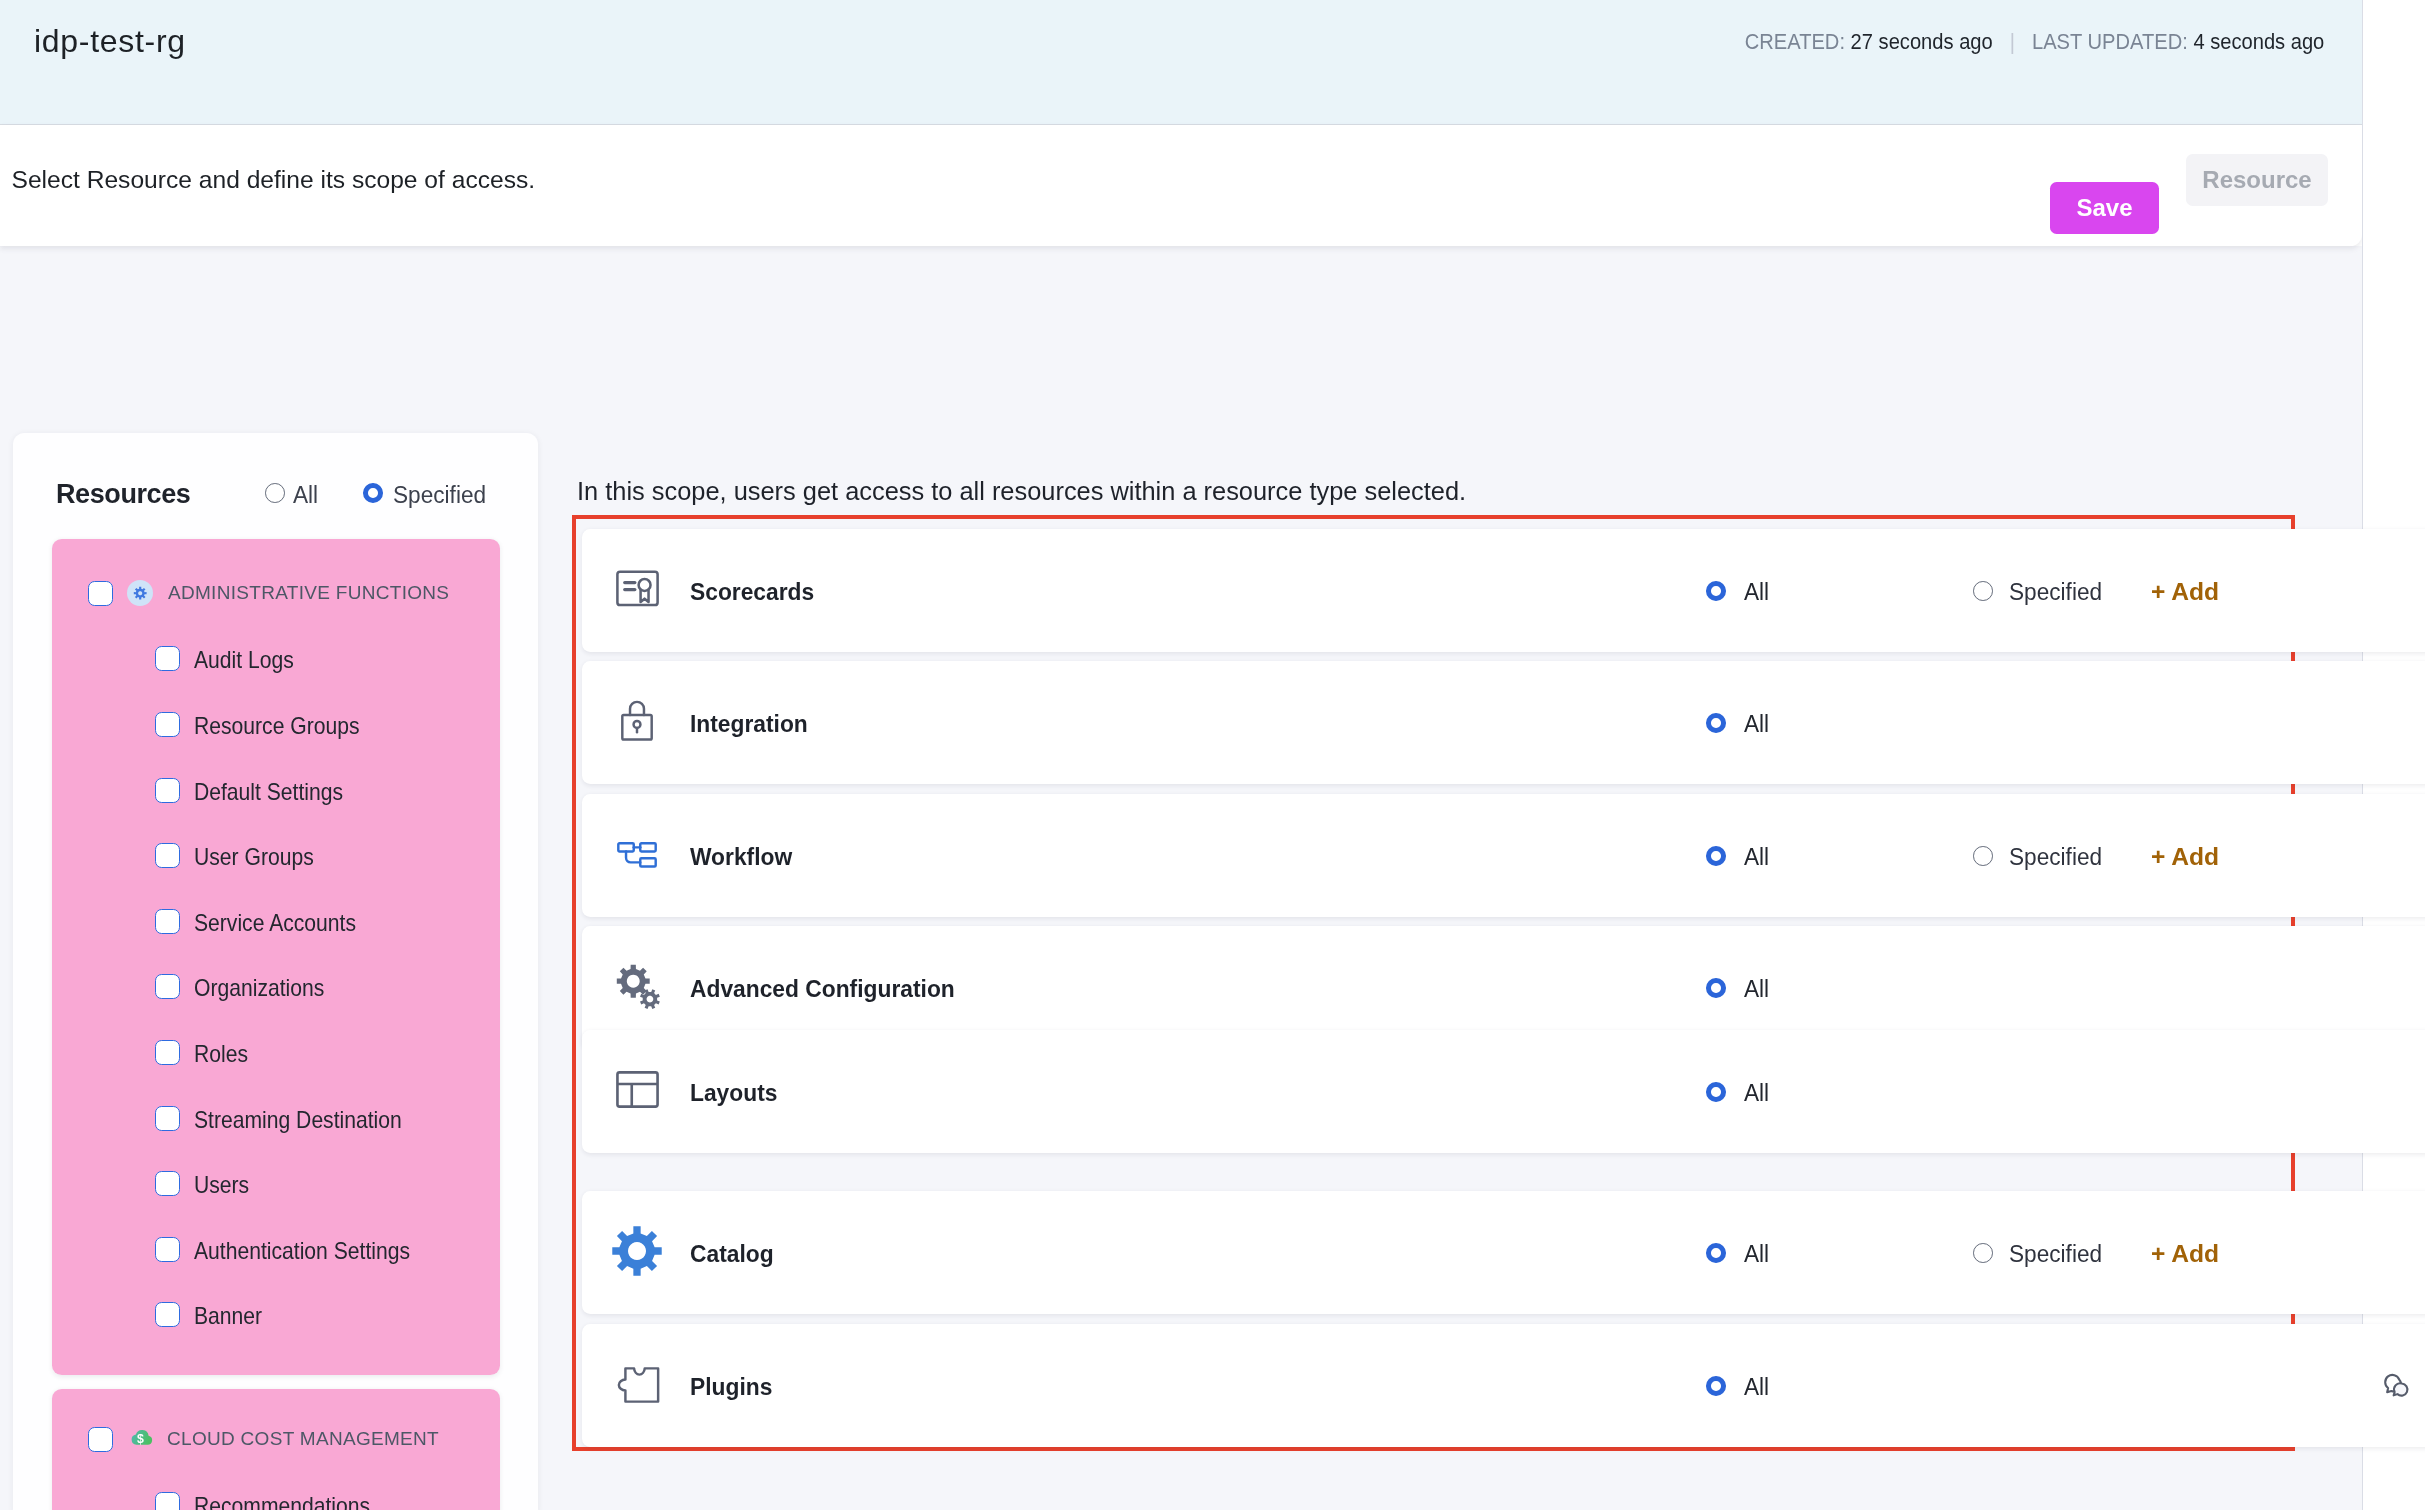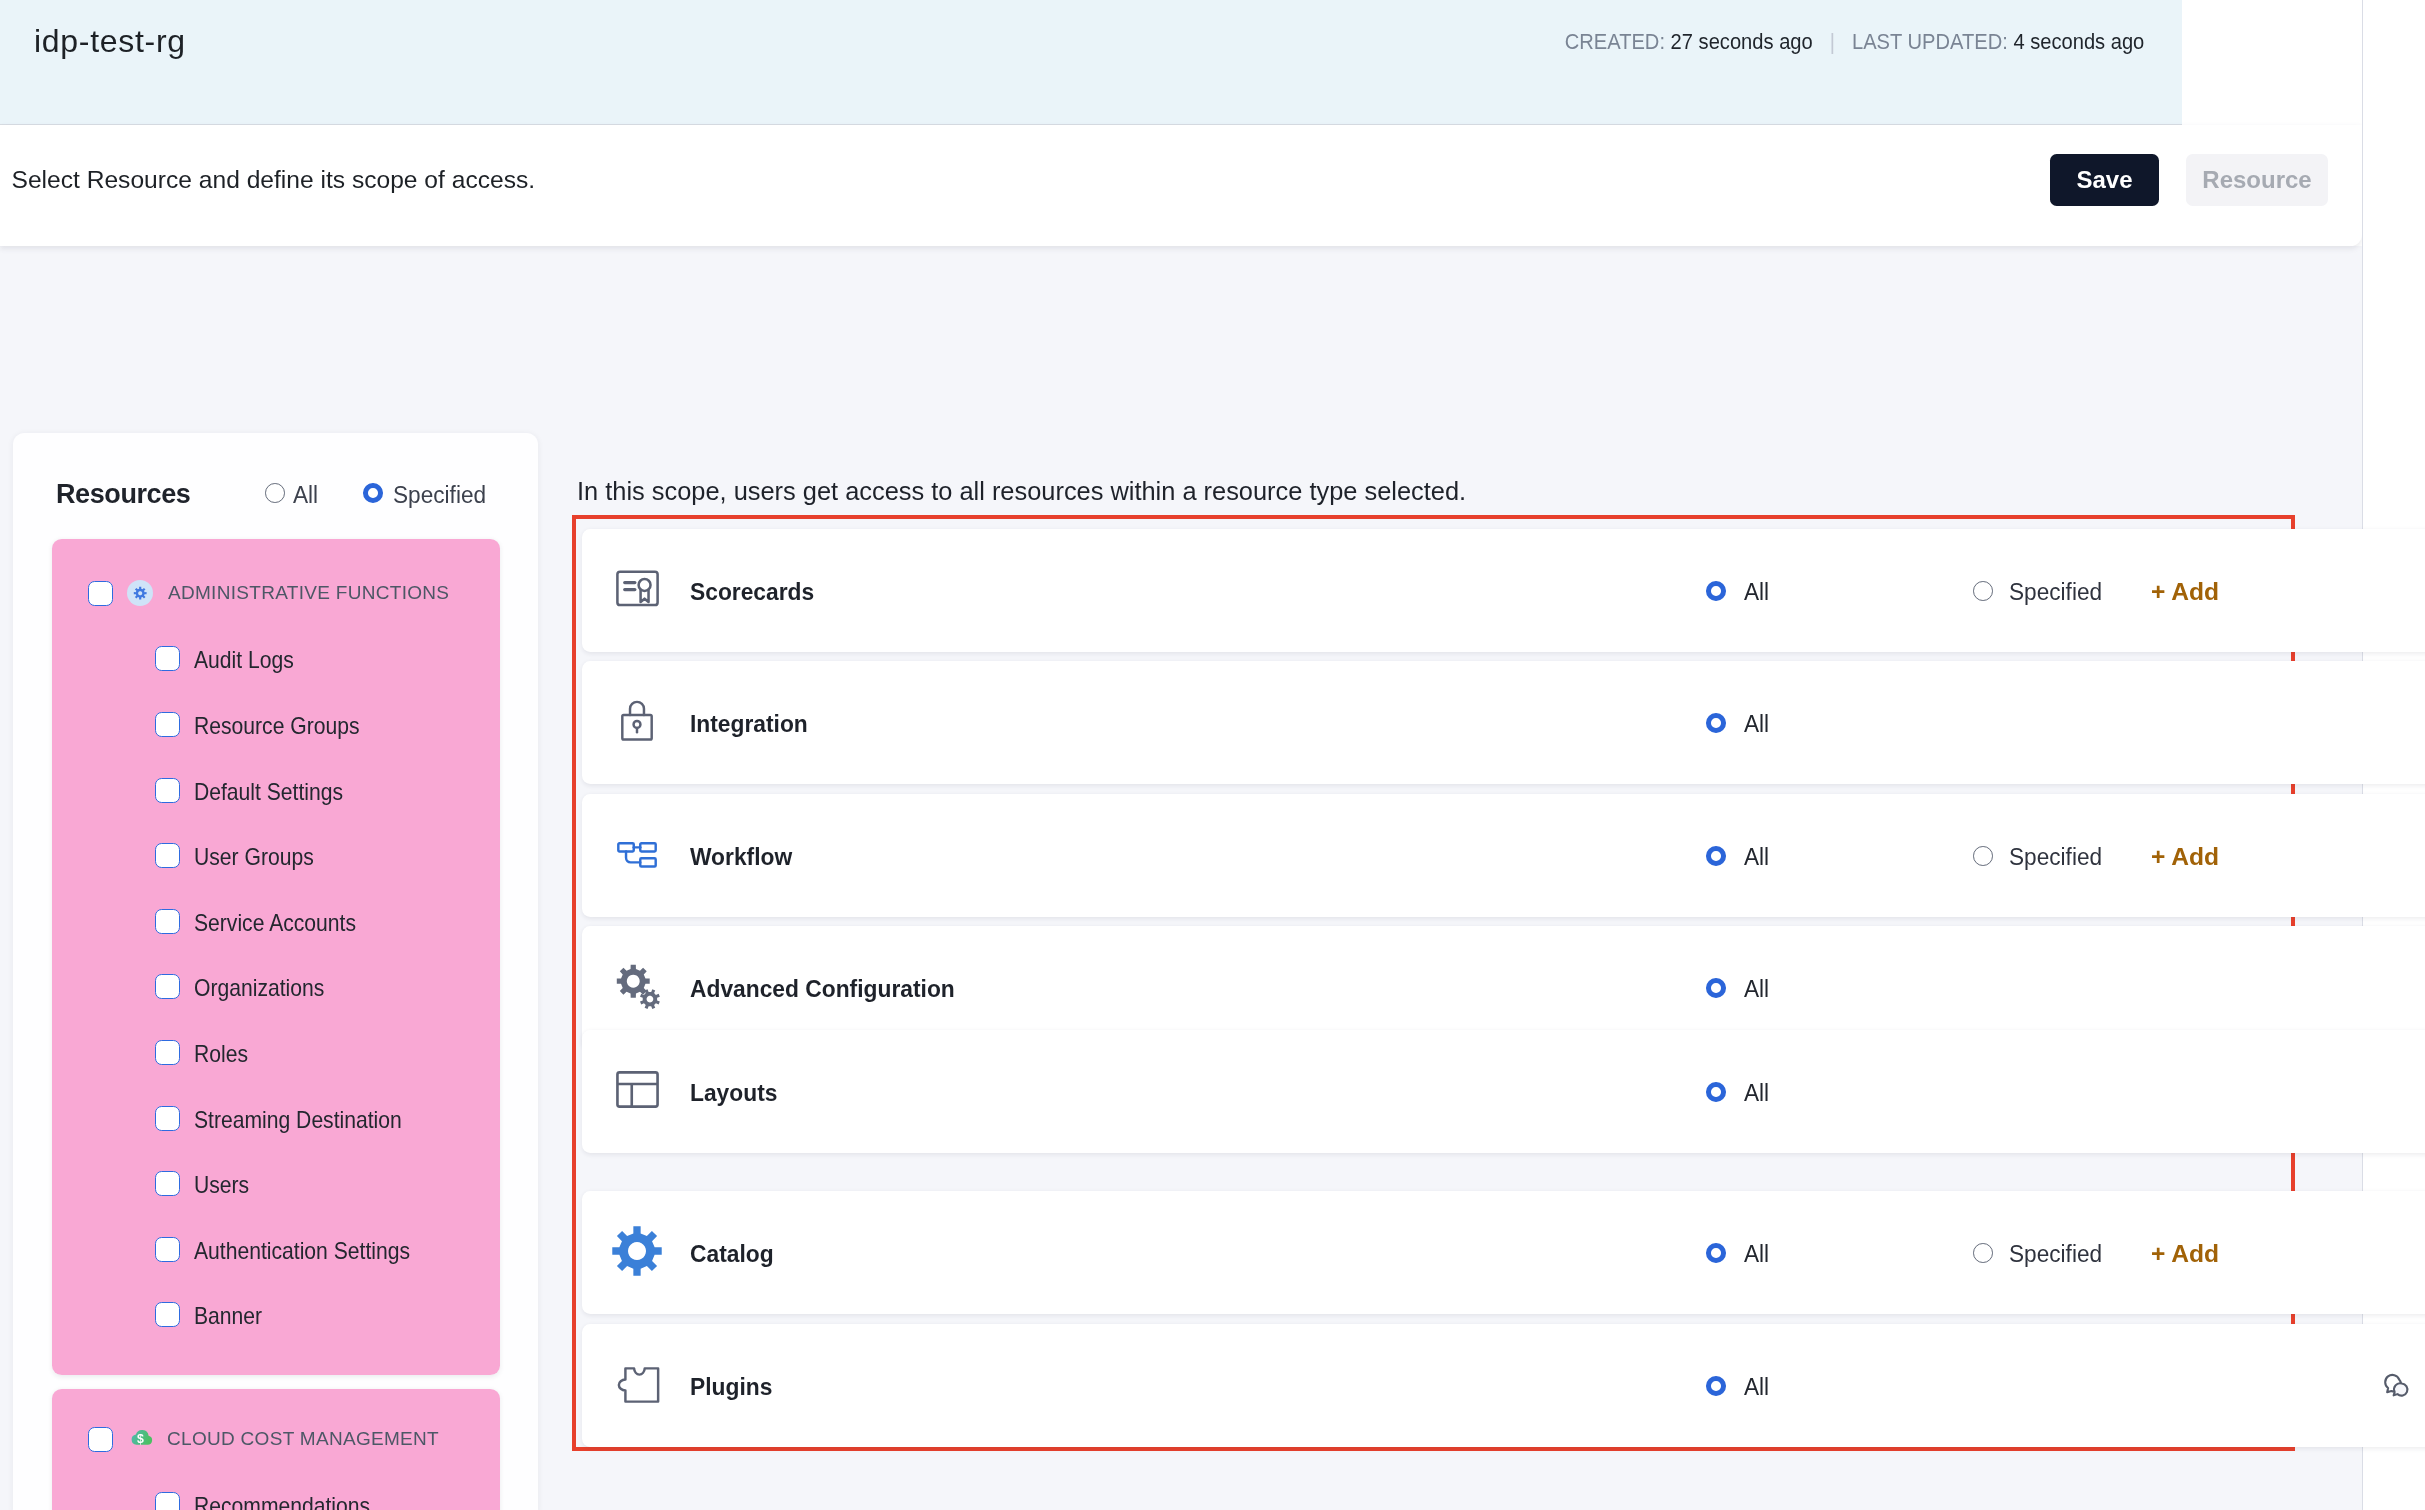--- a/index.html
+++ b/index.html
@@ -1,29 +1,29 @@
 <!DOCTYPE html>
 <html style="font-size:13px"><head>
 <meta charset="utf-8">
 <style>
   * { margin:0; padding:0; box-sizing:border-box; }
   html,body { width:2426px; height:1510px; font-family:"Liberation Sans", sans-serif; background:#fff; }
   .abs { position:absolute; }
   #page { position:relative; width:2426px; height:1510px; overflow:hidden; background:#fff; }
   
-  #hdr { left:0; top:0; width:2182px; height:125px; background:#eaf4f9; border-bottom:0.8px solid #d8dde3; }
+  #hdr { left:0; top:0; width:2362px; height:125px; background:#eaf4f9; border-bottom:0.8px solid #d8dde3; }
   #hdr h1 { position:absolute; left:34px; top:23px; font-size:32px; font-weight:500; color:#1d2126; letter-spacing:0.7px; }
   #meta { position:absolute; right:38px; top:29.5px; font-size:21.3px; color:#1f242b; white-space:nowrap; transform:scaleX(0.945); transform-origin:right center; }
   #meta .lbl { color:#7a8494; }
   #meta .sep { color:#c3c9d4; padding:0 18px; }
   
   #tb { left:0; top:125px; width:2362px; height:121px; background:#fff; border-radius:0 0 11.5px 0; box-shadow:0 2.5px 4.9px rgba(96,97,112,0.12); }
   #tb .txt { position:absolute; left:11.5px; top:41px; font-size:24.6px; color:#1d2126; }
   .btn { position:absolute; top:29px; height:52px; border-radius:6.6px; font-size:24px; font-weight:bold; display:flex; align-items:center; justify-content:center; }
-  #save { left:2050px; width:109px; background:#0f172a; color:#fff; }
+  #save { left:2050px; width:109px; background:#d946ef; color:#fff;margin-top:28px; }
   #discard { left:2186px; width:142px; background:#f3f3f6; color:#a6aab2; }
   
   #mainbg { left:0; top:246px; width:2362px; height:1264px; background:#f5f6fa; }
   
   #gut { left:2362px; top:0; width:63px; height:1510px; background:#fff; border-left:0.8px solid #dadde6; }
   
   #rsc { left:14.8px; top:288px; width:2308px; height:130px; background:#fff; border-radius:11.5px; box-shadow:0 1.6px 4.1px rgba(40,41,61,0.10); }
   #rsc .lab { position:absolute; left:34px; top:36px; font-size:27px; font-weight:bold; color:#22262e; letter-spacing:-0.7px; }
   #dd { position:absolute; left:256px; top:34px; width:216px; height:58px; border:0.8px solid #d5d8e4; border-radius:8.2px; background:#fff; }
   #dd .v { position:absolute; left:20.5px; top:14.8px; font-size:24.6px; color:#22262e; display:inline-block; transform:scaleX(0.85); transform-origin:left top; }

